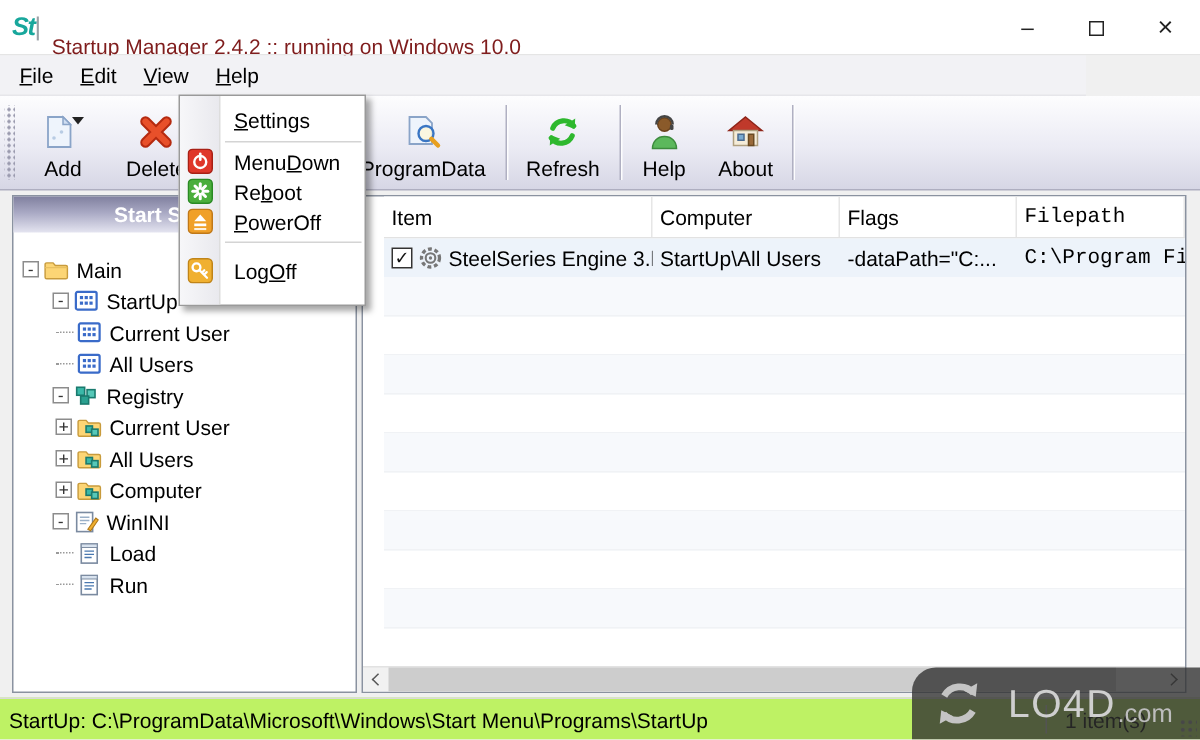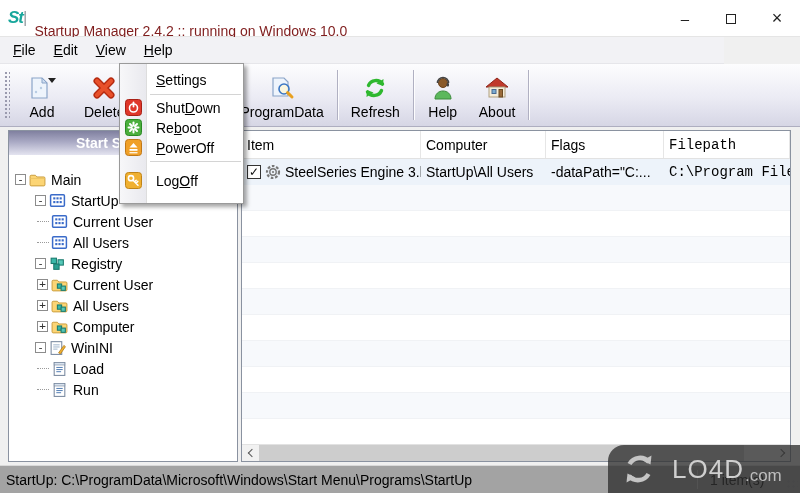--- a/index.html
+++ b/index.html
@@ -35,41 +35,41 @@
   .tree-panel { position:absolute; left:8px; top:130px; width:230px; height:332px; background:#ffffff; border:1px solid #8a92a0; }
   .tree-header { height:24px; background:linear-gradient(#80809f, #a9a9c4 45%, #e4e4f0); color:#fff; font-weight:bold; font-size:14px; display:flex; align-items:center; justify-content:center; }
   .tree-body { padding-top:14px; }
   .trow { height:21px; display:flex; align-items:center; white-space:nowrap; }
   .trow .tlbl { margin-left:5px; font-size:14px; }
   .expander { width:11px; height:11px; border:1px solid #8c8c8c; background:#fff; font-size:11px; line-height:9px; text-align:center; color:#333; margin-right:3px; flex:0 0 auto; font-family:"DejaVu Sans Mono", monospace; }
   .stub { width:12px; border-bottom:1px dotted #9a9a9a; margin-right:2px; flex:0 0 auto; }
   .ticon16 { width:17px; height:17px; flex:0 0 auto; }
   .ind0 { padding-left:6px; } .ind1 { padding-left:26px; } .ind2 { padding-left:28px; }
 
-  .table-panel { position:absolute; left:241px; top:130px; width:550px; height:332px; background:#ffffff; border:1px solid #8a92a0; }
+  .table-panel { position:absolute; left:241px; top:130px; width:550px; height:332px; background:#ffffff; border:1px solid #8a92a0;padding-left:14px; }
   .thead { display:flex; height:28px; border-bottom:1px solid #e2e2e2; background:#fff; }
   .th { padding:6px 4px 0 5px; font-size:14px; border-right:1px solid #e6e6e6; overflow:hidden; white-space:nowrap; }
   .col0{width:179px;} .col1{width:125px;} .col2{width:118px;} .col3{flex:1;font-family:Liberation Mono, monospace;}
   .drow { display:flex; height:26px; background:#edf3fa; align-items:center; }
   .td { padding:0 4px 0 5px; font-size:14px; white-space:nowrap; overflow:hidden; height:100%; display:flex; align-items:center; }
   .erow { height:26px; border-bottom:1px solid #f0f2f5; }
   .erow:nth-child(odd) { background:#f7f9fc; }
   .checkbox { width:14px; height:14px; border:1px solid #333; background:#fff; font-size:12px; line-height:12px; text-align:center; color:#111; margin-right:4px; flex:0 0 auto; }
 
   
   .hscroll { position:absolute; left:0; bottom:0; width:100%; height:17px; background:#f1f1f1; display:flex; border-top:1px solid #e2e2e2; }
   .sarrow { width:17px; height:16px; display:flex; align-items:center; justify-content:center; }
   .chev { width:6px; height:6px; border-left:1.6px solid #555; border-bottom:1.6px solid #555; }
   .chev.left { transform:rotate(45deg); margin-left:2px; }
   .chev.right { transform:rotate(-135deg); margin-right:2px; }
   .sthumb { width:485px; height:16px; background:#cdcdcd; }
   .strack { flex:1; }
 
   
-  .statusbar { position:absolute; left:0; top:465px; width:800px; height:28px; background:#a3a3a3; border-top:1px solid #d9d9d9; display:flex; align-items:center; font-size:14px; }
+  .statusbar { position:absolute; left:0; top:465px; width:800px; height:28px; background:#bef264; border-top:1px solid #d9d9d9; display:flex; align-items:center; font-size:14px; }
   .status-left { margin-left:6px; white-space:nowrap; }
   .status-sep { position:absolute; left:697px; top:4px; bottom:4px; width:1px; background:#d0d0d0; }
   .status-right { position:absolute; left:710px; }
   .resize-grip { position:absolute; right:2px; bottom:2px; width:12px; height:12px; background-image:radial-gradient(#9a9aa0 1.2px, transparent 1.4px); background-size:5px 5px; }
 
   
   .watermark { position:absolute; left:608px; top:445px; width:192px; height:48px; background:rgba(47,47,47,0.78); border-top-left-radius:16px; display:flex; align-items:center; z-index:40; }
   .wm-logo { margin-left:12px; }
   .wm-name { color:#cfcfcf; font-size:26px; letter-spacing:1px; margin-left:14px; font-weight:normal; }
   .wm-tld { color:#bdbdbd; font-size:17px; align-self:flex-end; margin:0 0 7px 1px; }
@@ -438,21 +438,21 @@
   <div class="msep"></div>
 
   <div class="mrow">
     <span class="micon">
       <svg width="17" height="17" viewBox="0 0 17 17">
           <rect x="0.5" y="0.5" width="16" height="16" rx="3" fill="#df372a" stroke="#a82015"></rect>
           <circle cx="8.5" cy="9" r="4" fill="none" stroke="#fff" stroke-width="1.6"></circle>
           <path d="M8.5 3.5 v4" stroke="#fff" stroke-width="1.8" stroke-linecap="round"></path>
         </svg>
     </span>
-    <span class="mlabel"><span>Shut</span><span class="u">D</span><span>own</span></span>
+    <span class="mlabel"><span>Menu</span><span class="u">D</span><span>own</span></span>
   </div>
 
   <div class="mrow">
     <span class="micon">
       <svg width="17" height="17" viewBox="0 0 17 17">
           <rect x="0.5" y="0.5" width="16" height="16" rx="3" fill="#4aae3c" stroke="#2a8a24"></rect>
           <g stroke="#fff" stroke-width="2" stroke-linecap="round">
             <path d="M8.5 3.5 v3"></path>
             <path d="M8.5 10.5 v3"></path>
             <path d="M3.5 8.5 h3"></path>

